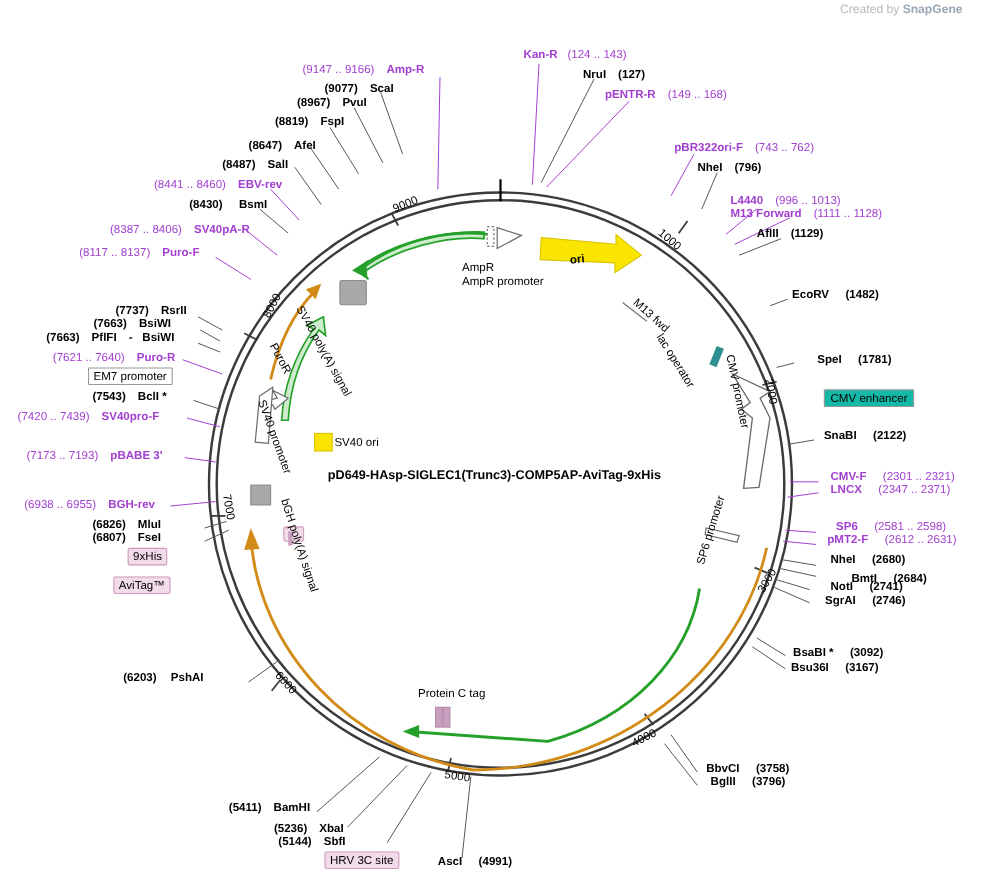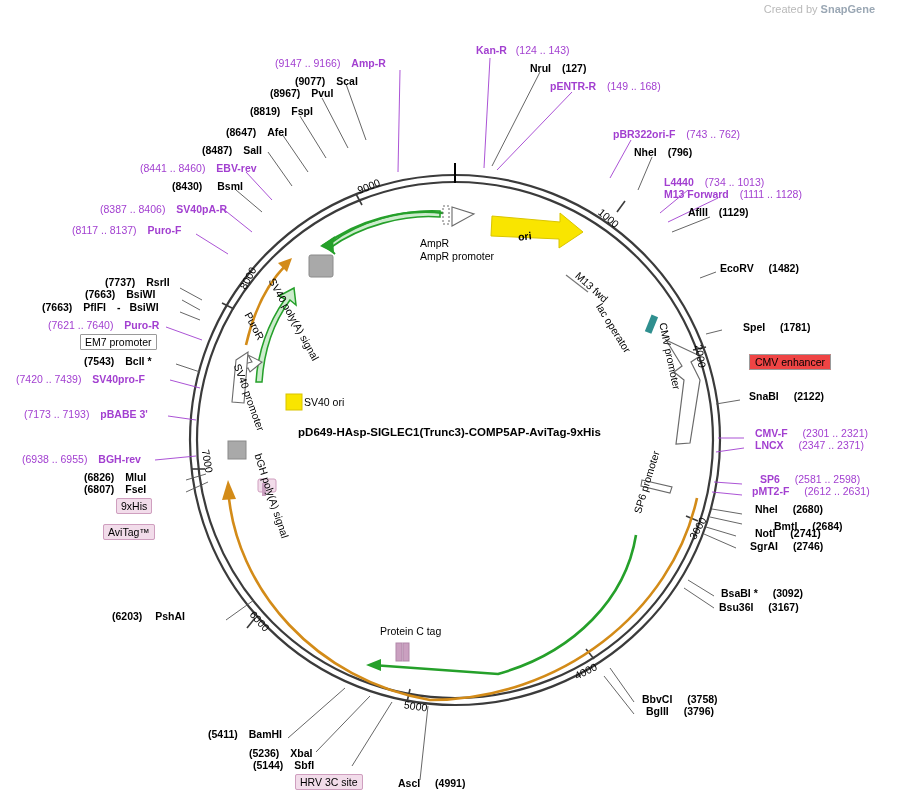--- a/index.html
+++ b/index.html
@@ -20,21 +20,21 @@
 
   .boxed{
     border:1px solid #9a9a9a;background:#ffffff;
     padding:1px 4px;border-radius:1px;font-size:10.5px;color:#000;
   }
   .boxpink{
     border:1px solid #cf9fbf;background:#f2dcea;
     padding:1px 4px;border-radius:2px;font-size:10.5px;color:#000;
   }
   .boxgrey{
-    border:1px solid #9a9a9a;background:#ef4444;
+    border:1px solid #9a9a9a;background:#14b8a6;
     padding:1px 5px;border-radius:1px;font-size:10.5px;color:#000;
   }
 
   #title{
     position:absolute;left:0;right:0;text-align:center;
     font-size:11.5px;font-weight:bold;color:#000;
   }
   #bp{
     position:absolute;left:0;right:0;text-align:center;
     font-size:10.5px;color:#000;
@@ -228,21 +228,21 @@
   <div class="lbl" style="left:613px;top:128px;">
     <span class="purb">pBR322ori-F</span>
     <span class="pur" style="margin-left:8px;">(743 .. 762)</span>
   </div>
   <div class="lbl" style="left:634px;top:146px;">
     <span class="enz">NheI</span>
     <span class="pos" style="margin-left:8px;">(796)</span>
   </div>
   <div class="lbl" style="left:664px;top:176px;">
     <span class="purb">L4440</span>
-    <span class="pur" style="margin-left:8px;">(734 .. 1013)</span>
+    <span class="pur" style="margin-left:8px;">(996 .. 1013)</span>
   </div>
   <div class="lbl" style="left:664px;top:188px;">
     <span class="purb">M13 Forward</span>
     <span class="pur" style="margin-left:8px;">(1111 .. 1128)</span>
   </div>
   <div class="lbl" style="left:688px;top:206px;">
     <span class="enz">AflII</span>
     <span class="pos" style="margin-left:8px;">(1129)</span>
   </div>
   <div class="lbl" style="left:720px;top:262px;">

